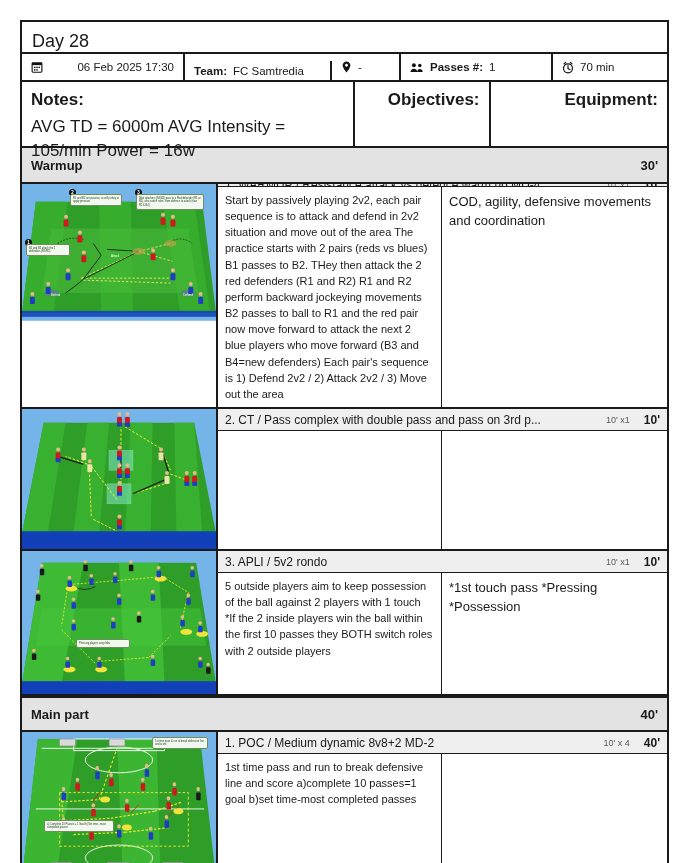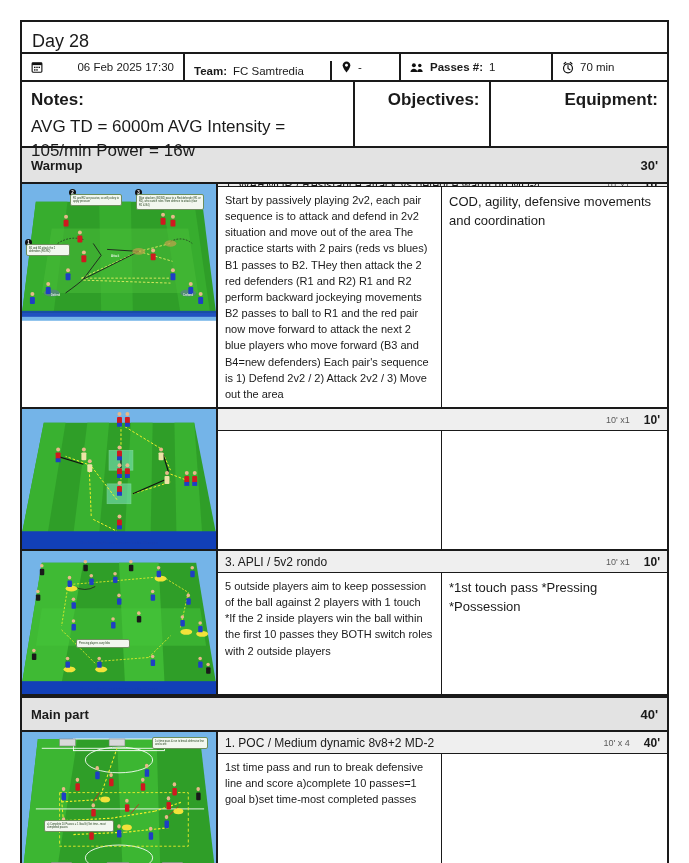--- a/index.html
+++ b/index.html
@@ -445,20 +445,21 @@
                 </g>
             </g>
             <rect x="0" y="124" width="196" height="18" fill="#1240b8"></rect>
           </svg>
         </div>
         <div class="credit" style="bottom:4px;">Created using SoccerTutor.com Tactics Manager</div>
       </div>
 
       <div class="ex-right">
         <div class="ex-title">
+          <span class="t-name">2. CT / Pass complex with double pass and pass on 3rd p...</span>
           <span class="t-reps">10' x1</span>
           <span class="t-dur">10'</span>
         </div>
         <div class="ex-body">
           <div class="ex-desc"></div>
           <div class="ex-obj"></div>
         </div>
       </div>
     </div>
 

